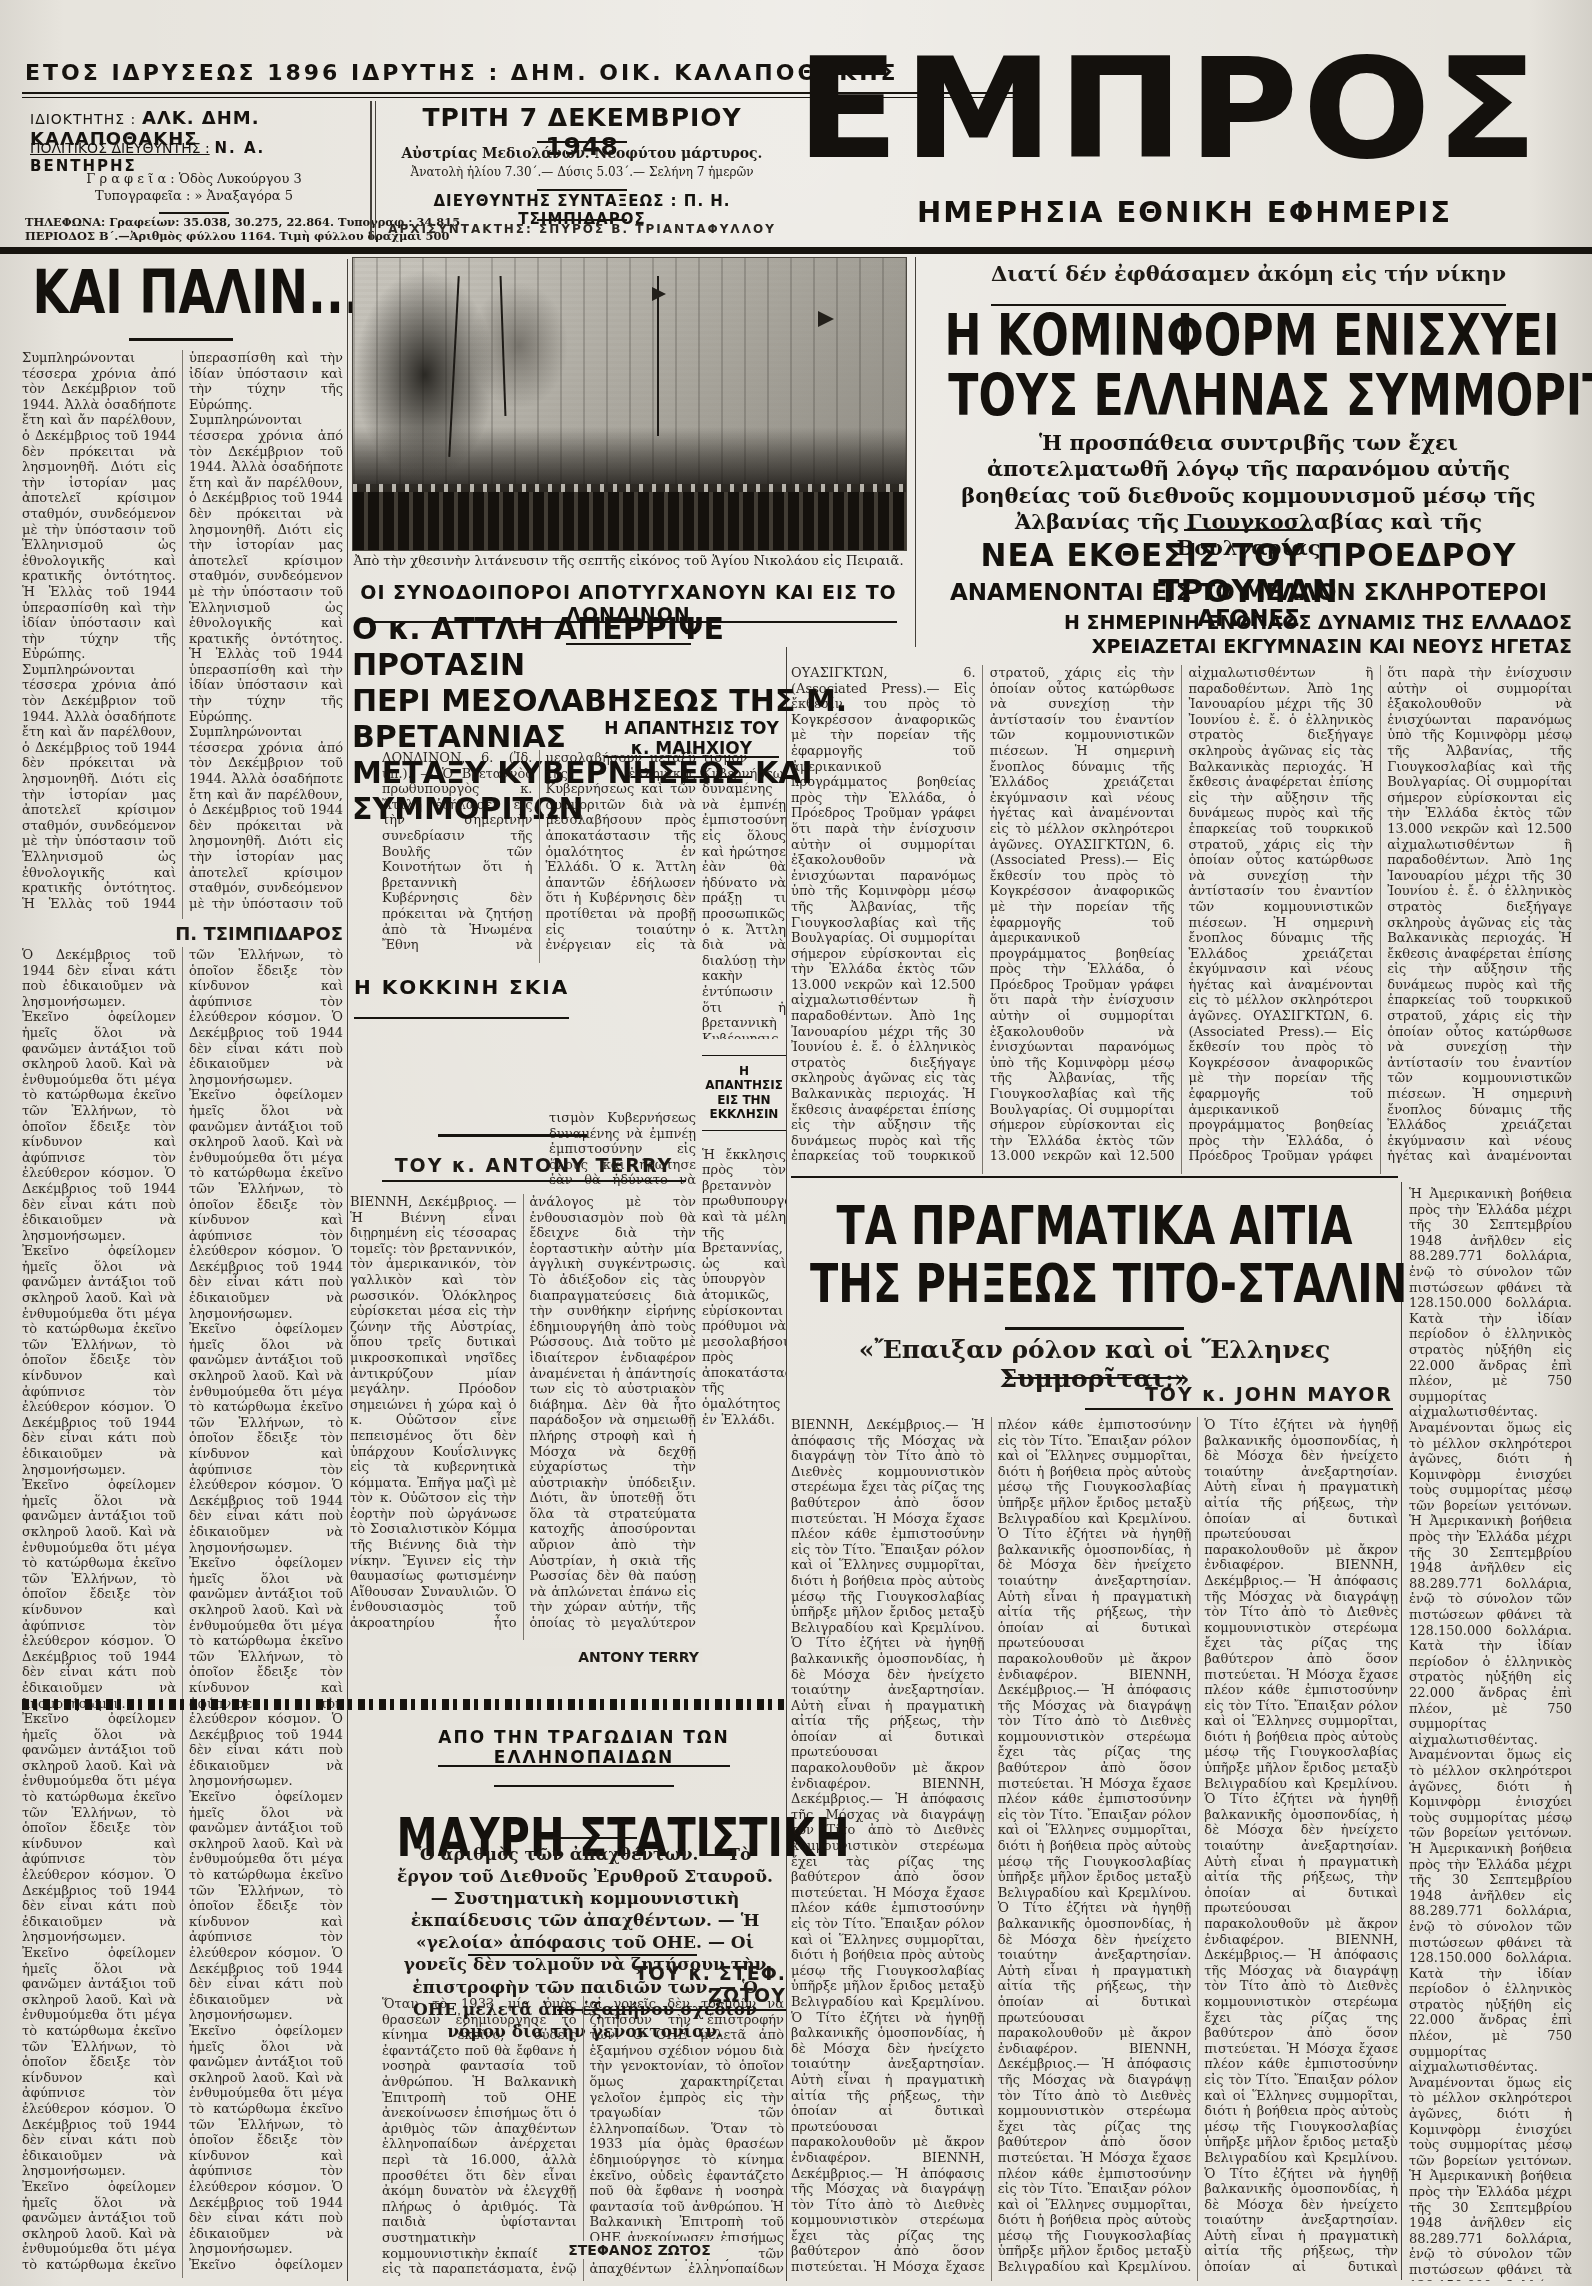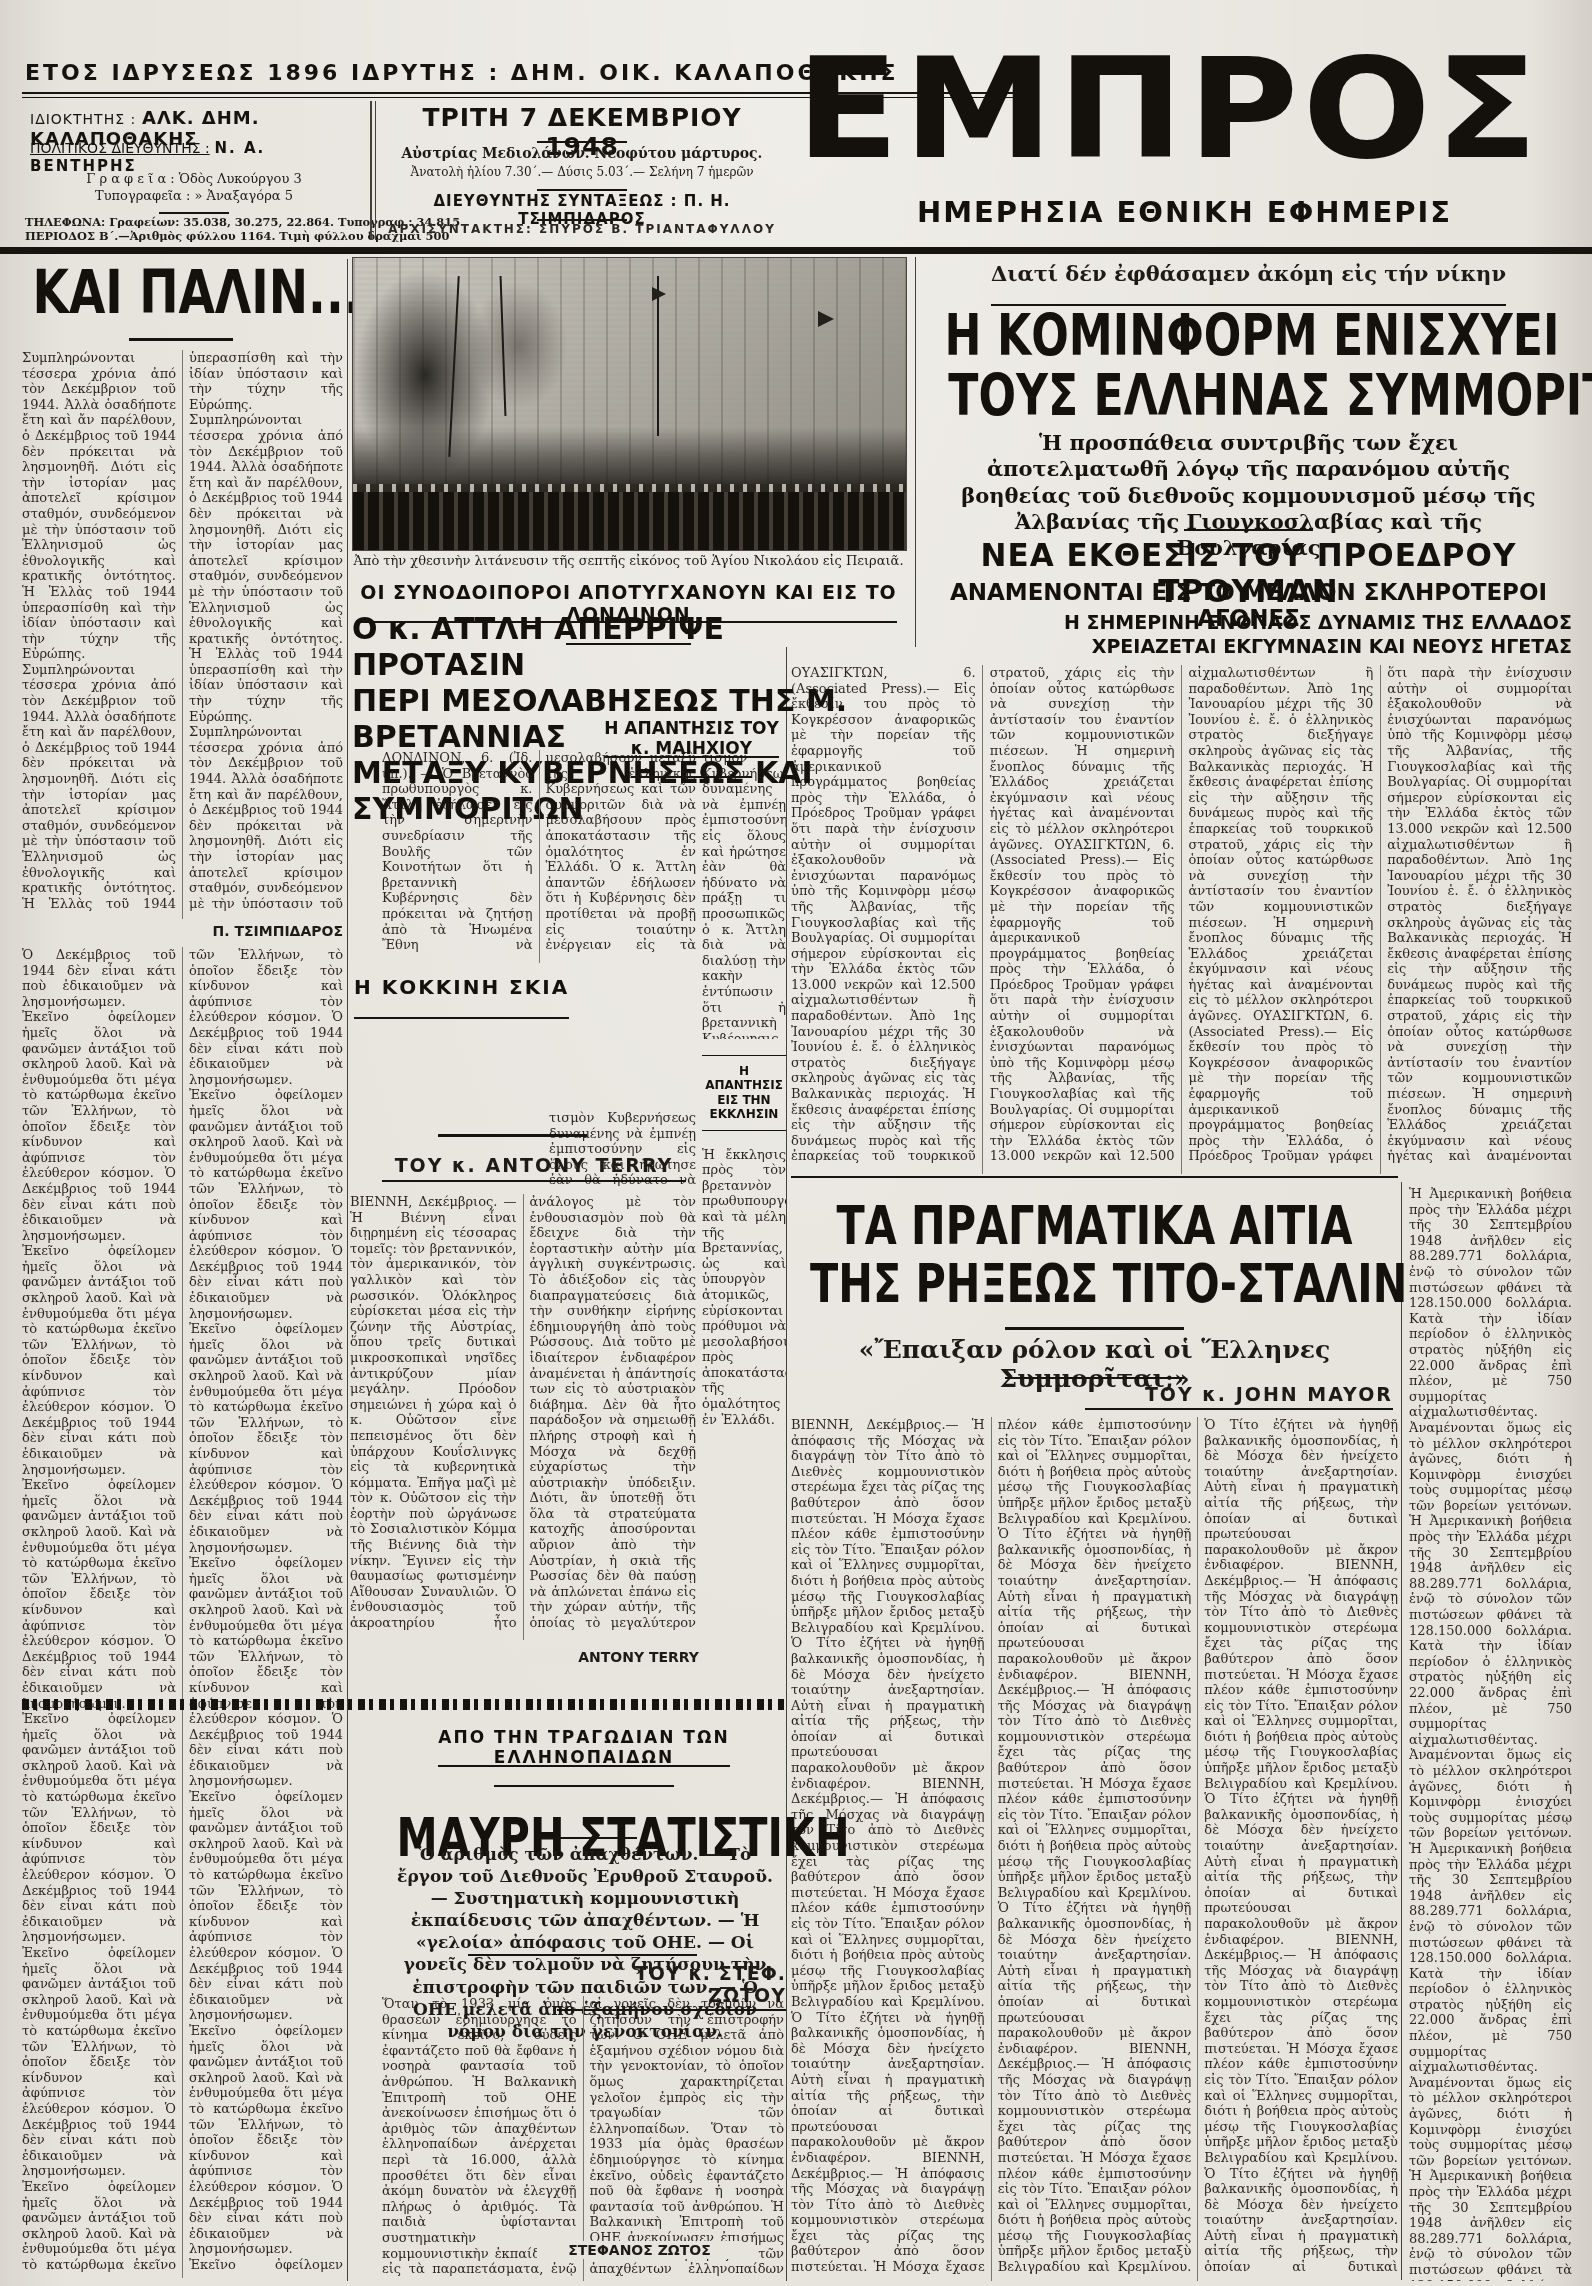--- a/index.html
+++ b/index.html
@@ -88,21 +88,21 @@
   <div class="vrule" style="left:347px;top:259px;height:2022px;"></div>
   <div class="vrule" style="left:915px;top:257px;height:390px;"></div>
   <div class="vrule" style="left:786px;top:647px;height:1634px;"></div>
   <div class="vrule" style="left:1401px;top:1182px;height:1098px;"></div>
 
   <div class="abs ctr hl" style="left:22px;top:257px;width:320px;font-size:50px;">
     <span class="cond">ΚΑΙ ΠΑΛΙΝ...</span>
   </div>
   <div class="shortrule abs" style="left:129px;top:334px;width:104px;height:3px;"></div>
   <div class="abs body-text cols2" style="left:22px;top:350px;width:321px;height:569px;">Συμπληρώνονται τέσσερα χρόνια ἀπό τὸν Δεκέμβριον τοῦ 1944. Ἀλλὰ ὁσαδήποτε ἔτη καὶ ἄν παρέλθουν, ὁ Δεκέμβριος τοῦ 1944 δὲν πρόκειται νὰ λησμονηθῆ. Διότι εἰς τὴν ἱστορίαν μας ἀποτελεῖ κρίσιμον σταθμόν, συνδεόμενον μὲ τὴν ὑπόστασιν τοῦ Ἑλληνισμοῦ ὡς ἐθνολογικῆς καὶ κρατικῆς ὀντότητος. Ἡ Ἑλλὰς τοῦ 1944 ὑπερασπίσθη καὶ τὴν ἰδίαν ὑπόστασιν καὶ τὴν τύχην τῆς Εὐρώπης.  Συμπληρώνονται τέσσερα χρόνια ἀπό τὸν Δεκέμβριον τοῦ 1944. Ἀλλὰ ὁσαδήποτε ἔτη καὶ ἄν παρέλθουν, ὁ Δεκέμβριος τοῦ 1944 δὲν πρόκειται νὰ λησμονηθῆ. Διότι εἰς τὴν ἱστορίαν μας ἀποτελεῖ κρίσιμον σταθμόν, συνδεόμενον μὲ τὴν ὑπόστασιν τοῦ Ἑλληνισμοῦ ὡς ἐθνολογικῆς καὶ κρατικῆς ὀντότητος. Ἡ Ἑλλὰς τοῦ 1944 ὑπερασπίσθη καὶ τὴν ἰδίαν ὑπόστασιν καὶ τὴν τύχην τῆς Εὐρώπης.  Συμπληρώνονται τέσσερα χρόνια ἀπό τὸν Δεκέμβριον τοῦ 1944. Ἀλλὰ ὁσαδήποτε ἔτη καὶ ἄν παρέλθουν, ὁ Δεκέμβριος τοῦ 1944 δὲν πρόκειται νὰ λησμονηθῆ. Διότι εἰς τὴν ἱστορίαν μας ἀποτελεῖ κρίσιμον σταθμόν, συνδεόμενον μὲ τὴν ὑπόστασιν τοῦ Ἑλληνισμοῦ ὡς ἐθνολογικῆς καὶ κρατικῆς ὀντότητος. Ἡ Ἑλλὰς τοῦ 1944 ὑπερασπίσθη καὶ τὴν ἰδίαν ὑπόστασιν καὶ τὴν τύχην τῆς Εὐρώπης.  Συμπληρώνονται τέσσερα χρόνια ἀπό τὸν Δεκέμβριον τοῦ 1944. Ἀλλὰ ὁσαδήποτε ἔτη καὶ ἄν παρέλθουν, ὁ Δεκέμβριος τοῦ 1944 δὲν πρόκειται νὰ λησμονηθῆ. Διότι εἰς τὴν ἱστορίαν μας ἀποτελεῖ κρίσιμον σταθμόν, συνδεόμενον μὲ τὴν ὑπόστασιν τοῦ Ἑλληνισμοῦ ὡς ἐθνολογικῆς καὶ κρατικῆς ὀντότητος. Ἡ Ἑλλὰς τοῦ 1944 ὑπερασπίσθη καὶ τὴν ἰδίαν ὑπόστασιν καὶ τὴν τύχην τῆς Εὐρώπης.</div>
-  <div class="abs rt sig" style="left:149px;top:923px;width:194px;font-size:14px;">Π. ΤΣΙΜΠΙΔΑΡΟΣ</div>
+  <div class="abs rt sig" style="left:149px;top:923px;width:194px;font-size:18px;">Π. ΤΣΙΜΠΙΔΑΡΟΣ</div>
   <div class="abs body-text cols2" style="left:22px;top:947px;width:321px;height:1331px;">Ὁ Δεκέμβριος τοῦ 1944 δὲν εἶναι κάτι ποὺ ἐδικαιοῦμεν νὰ λησμονήσωμεν. Ἐκεῖνο ὀφείλομεν ἡμεῖς ὅλοι νὰ φανῶμεν ἀντάξιοι τοῦ σκληροῦ λαοῦ. Καὶ νὰ ἐνθυμούμεθα ὅτι μέγα τὸ κατώρθωμα ἐκεῖνο τῶν Ἑλλήνων, τὸ ὁποῖον ἔδειξε τὸν κίνδυνον καὶ ἀφύπνισε τὸν ἐλεύθερον κόσμον.  Ὁ Δεκέμβριος τοῦ 1944 δὲν εἶναι κάτι ποὺ ἐδικαιοῦμεν νὰ λησμονήσωμεν. Ἐκεῖνο ὀφείλομεν ἡμεῖς ὅλοι νὰ φανῶμεν ἀντάξιοι τοῦ σκληροῦ λαοῦ. Καὶ νὰ ἐνθυμούμεθα ὅτι μέγα τὸ κατώρθωμα ἐκεῖνο τῶν Ἑλλήνων, τὸ ὁποῖον ἔδειξε τὸν κίνδυνον καὶ ἀφύπνισε τὸν ἐλεύθερον κόσμον.  Ὁ Δεκέμβριος τοῦ 1944 δὲν εἶναι κάτι ποὺ ἐδικαιοῦμεν νὰ λησμονήσωμεν. Ἐκεῖνο ὀφείλομεν ἡμεῖς ὅλοι νὰ φανῶμεν ἀντάξιοι τοῦ σκληροῦ λαοῦ. Καὶ νὰ ἐνθυμούμεθα ὅτι μέγα τὸ κατώρθωμα ἐκεῖνο τῶν Ἑλλήνων, τὸ ὁποῖον ἔδειξε τὸν κίνδυνον καὶ ἀφύπνισε τὸν ἐλεύθερον κόσμον.  Ὁ Δεκέμβριος τοῦ 1944 δὲν εἶναι κάτι ποὺ ἐδικαιοῦμεν νὰ λησμονήσωμεν. Ἐκεῖνο ὀφείλομεν ἡμεῖς ὅλοι νὰ φανῶμεν ἀντάξιοι τοῦ σκληροῦ λαοῦ. Καὶ νὰ ἐνθυμούμεθα ὅτι μέγα τὸ κατώρθωμα ἐκεῖνο τῶν Ἑλλήνων, τὸ ὁποῖον ἔδειξε τὸν κίνδυνον καὶ ἀφύπνισε τὸν ἐλεύθερον κόσμον.  Ὁ Δεκέμβριος τοῦ 1944 δὲν εἶναι κάτι ποὺ ἐδικαιοῦμεν νὰ λησμονήσωμεν. Ἐκεῖνο ὀφείλομεν ἡμεῖς ὅλοι νὰ φανῶμεν ἀντάξιοι τοῦ σκληροῦ λαοῦ. Καὶ νὰ ἐνθυμούμεθα ὅτι μέγα τὸ κατώρθωμα ἐκεῖνο τῶν Ἑλλήνων, τὸ ὁποῖον ἔδειξε τὸν κίνδυνον καὶ ἀφύπνισε τὸν ἐλεύθερον κόσμον.  Ὁ Δεκέμβριος τοῦ 1944 δὲν εἶναι κάτι ποὺ ἐδικαιοῦμεν νὰ λησμονήσωμεν. Ἐκεῖνο ὀφείλομεν ἡμεῖς ὅλοι νὰ φανῶμεν ἀντάξιοι τοῦ σκληροῦ λαοῦ. Καὶ νὰ ἐνθυμούμεθα ὅτι μέγα τὸ κατώρθωμα ἐκεῖνο τῶν Ἑλλήνων, τὸ ὁποῖον ἔδειξε τὸν κίνδυνον καὶ ἀφύπνισε τὸν ἐλεύθερον κόσμον.  Ὁ Δεκέμβριος τοῦ 1944 δὲν εἶναι κάτι ποὺ ἐδικαιοῦμεν νὰ λησμονήσωμεν. Ἐκεῖνο ὀφείλομεν ἡμεῖς ὅλοι νὰ φανῶμεν ἀντάξιοι τοῦ σκληροῦ λαοῦ. Καὶ νὰ ἐνθυμούμεθα ὅτι μέγα τὸ κατώρθωμα ἐκεῖνο τῶν Ἑλλήνων, τὸ ὁποῖον ἔδειξε τὸν κίνδυνον καὶ ἀφύπνισε τὸν ἐλεύθερον κόσμον.  Ὁ Δεκέμβριος τοῦ 1944 δὲν εἶναι κάτι ποὺ ἐδικαιοῦμεν νὰ λησμονήσωμεν. Ἐκεῖνο ὀφείλομεν ἡμεῖς ὅλοι νὰ φανῶμεν ἀντάξιοι τοῦ σκληροῦ λαοῦ. Καὶ νὰ ἐνθυμούμεθα ὅτι μέγα τὸ κατώρθωμα ἐκεῖνο τῶν Ἑλλήνων, τὸ ὁποῖον ἔδειξε τὸν κίνδυνον καὶ ἀφύπνισε τὸν ἐλεύθερον κόσμον.  Ὁ Δεκέμβριος τοῦ 1944 δὲν εἶναι κάτι ποὺ ἐδικαιοῦμεν νὰ λησμονήσωμεν. Ἐκεῖνο ὀφείλομεν ἡμεῖς ὅλοι νὰ φανῶμεν ἀντάξιοι τοῦ σκληροῦ λαοῦ. Καὶ νὰ ἐνθυμούμεθα ὅτι μέγα τὸ κατώρθωμα ἐκεῖνο τῶν Ἑλλήνων, τὸ ὁποῖον ἔδειξε τὸν κίνδυνον καὶ ἀφύπνισε τὸν ἐλεύθερον κόσμον.  Ὁ Δεκέμβριος τοῦ 1944 δὲν εἶναι κάτι ποὺ ἐδικαιοῦμεν νὰ λησμονήσωμεν. Ἐκεῖνο ὀφείλομεν ἡμεῖς ὅλοι νὰ φανῶμεν ἀντάξιοι τοῦ σκληροῦ λαοῦ. Καὶ νὰ ἐνθυμούμεθα ὅτι μέγα τὸ κατώρθωμα ἐκεῖνο τῶν Ἑλλήνων, τὸ ὁποῖον ἔδειξε τὸν κίνδυνον καὶ ἀφύπνισε τὸν ἐλεύθερον κόσμον.  Ὁ Δεκέμβριος τοῦ 1944 δὲν εἶναι κάτι ποὺ ἐδικαιοῦμεν νὰ λησμονήσωμεν. Ἐκεῖνο ὀφείλομεν ἡμεῖς ὅλοι νὰ φανῶμεν ἀντάξιοι τοῦ σκληροῦ λαοῦ. Καὶ νὰ ἐνθυμούμεθα ὅτι μέγα τὸ κατώρθωμα ἐκεῖνο τῶν Ἑλλήνων, τὸ ὁποῖον ἔδειξε τὸν κίνδυνον καὶ ἀφύπνισε τὸν ἐλεύθερον κόσμον.  Ὁ Δεκέμβριος τοῦ 1944 δὲν εἶναι κάτι ποὺ ἐδικαιοῦμεν νὰ λησμονήσωμεν. Ἐκεῖνο ὀφείλομεν ἡμεῖς ὅλοι νὰ φανῶμεν ἀντάξιοι τοῦ σκληροῦ λαοῦ. Καὶ νὰ ἐνθυμούμεθα ὅτι μέγα τὸ κατώρθωμα ἐκεῖνο τῶν Ἑλλήνων, τὸ ὁποῖον ἔδειξε τὸν κίνδυνον καὶ ἀφύπνισε τὸν ἐλεύθερον κόσμον.  Ὁ Δεκέμβριος τοῦ 1944 δὲν εἶναι κάτι ποὺ ἐδικαιοῦμεν νὰ λησμονήσωμεν. Ἐκεῖνο ὀφείλομεν ἡμεῖς ὅλοι νὰ φανῶμεν ἀντάξιοι τοῦ σκληροῦ λαοῦ. Καὶ νὰ ἐνθυμούμεθα ὅτι μέγα τὸ κατώρθωμα ἐκεῖνο τῶν Ἑλλήνων, τὸ ὁποῖον ἔδειξε τὸν κίνδυνον καὶ ἀφύπνισε τὸν ἐλεύθερον κόσμον.  Ὁ Δεκέμβριος τοῦ 1944 δὲν εἶναι κάτι ποὺ ἐδικαιοῦμεν νὰ λησμονήσωμεν. Ἐκεῖνο ὀφείλομεν ἡμεῖς ὅλοι νὰ φανῶμεν ἀντάξιοι τοῦ σκληροῦ λαοῦ. Καὶ νὰ ἐνθυμούμεθα ὅτι μέγα τὸ κατώρθωμα ἐκεῖνο τῶν Ἑλλήνων, τὸ ὁποῖον ἔδειξε τὸν κίνδυνον καὶ ἀφύπνισε τὸν ἐλεύθερον κόσμον.</div>
 
   <div class="photo" style="left:352px;top:257px;width:553px;height:292px;">
     <div class="mast" style="left:18%;height:62%;transform:rotate(3deg);"></div>
     <div class="mast" style="left:27%;height:48%;transform:rotate(-2deg);"></div>
     <div class="mast" style="left:55%;height:55%;"></div>
     <div class="flag" style="left:54%;top:10%;border-width:7px 0 7px 14px;border-color:transparent transparent transparent #23201b;"></div>
     <div class="flag" style="left:84%;top:18%;border-width:8px 0 8px 16px;border-color:transparent transparent transparent #23201b;"></div>
     <div class="heads"></div>
     <div class="crowd"></div>

